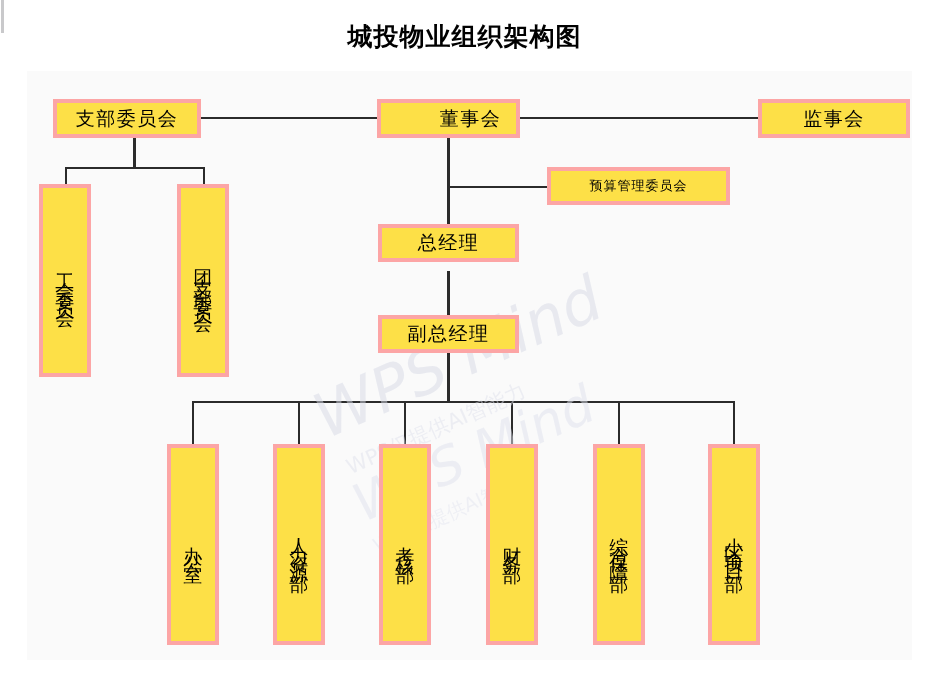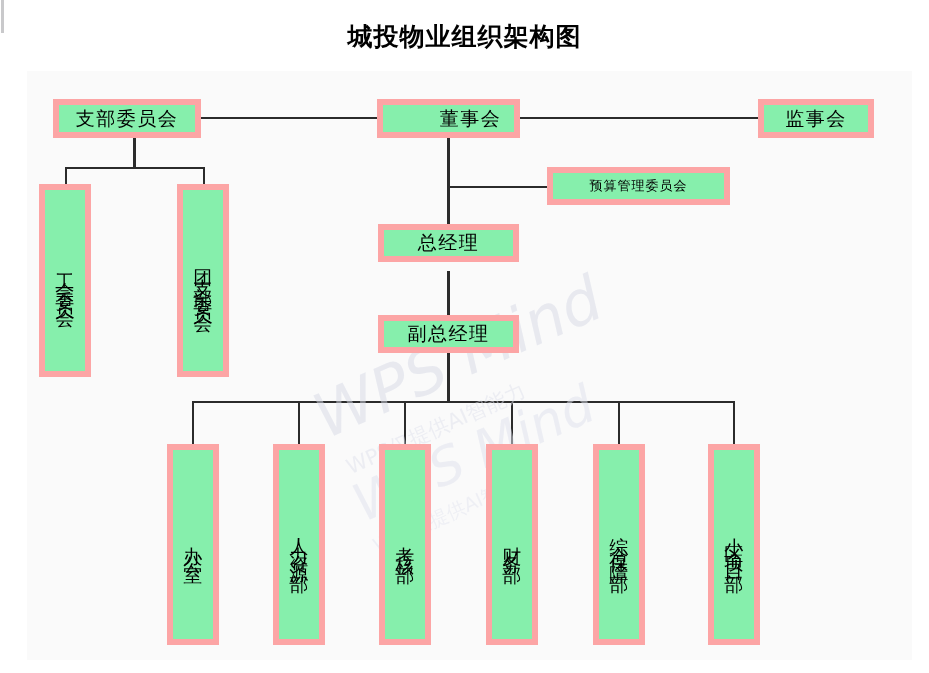--- a/index.html
+++ b/index.html
@@ -43,22 +43,22 @@
     left: 27px;
     top: 71px;
     width: 885px;
     height: 589px;
     background: #fafafa;
   }
 
   
   .node {
     position: absolute;
-    background: #86efac;
-    border: 6px solid #fca5a5;
+    background: #fde047;
+    border: 4px solid #fca5a5;
     box-sizing: border-box;
     display: flex;
     align-items: center;
     justify-content: center;
     color: #000000;
     z-index: 3;
   }
   .node .label {
     font-size: 19px;
     line-height: 1.12;
@@ -173,21 +173,21 @@
   </div>
 
   <div class="node" style="left:26px; top:28px; width:148px; height:39px;">
     <span class="label">支部委员会</span>
   </div>
 
   <div class="node" style="left:350px; top:28px; width:143px; height:39px;padding-left:44px;">
     <span class="label">董事会</span>
   </div>
 
-  <div class="node" style="left:731px; top:28px; width:116px; height:39px;">
+  <div class="node" style="left:731px; top:28px; width:152px; height:39px;">
     <span class="label">监事会</span>
   </div>
 
   <div class="node small" style="left:520px; top:96px; width:183px; height:38px;">
     <span class="label">预算管理委员会</span>
   </div>
 
   <div class="node vertical" style="left:12px; top:113px; width:52px; height:193px;">
     <span class="label">工会委员会</span>
   </div>

